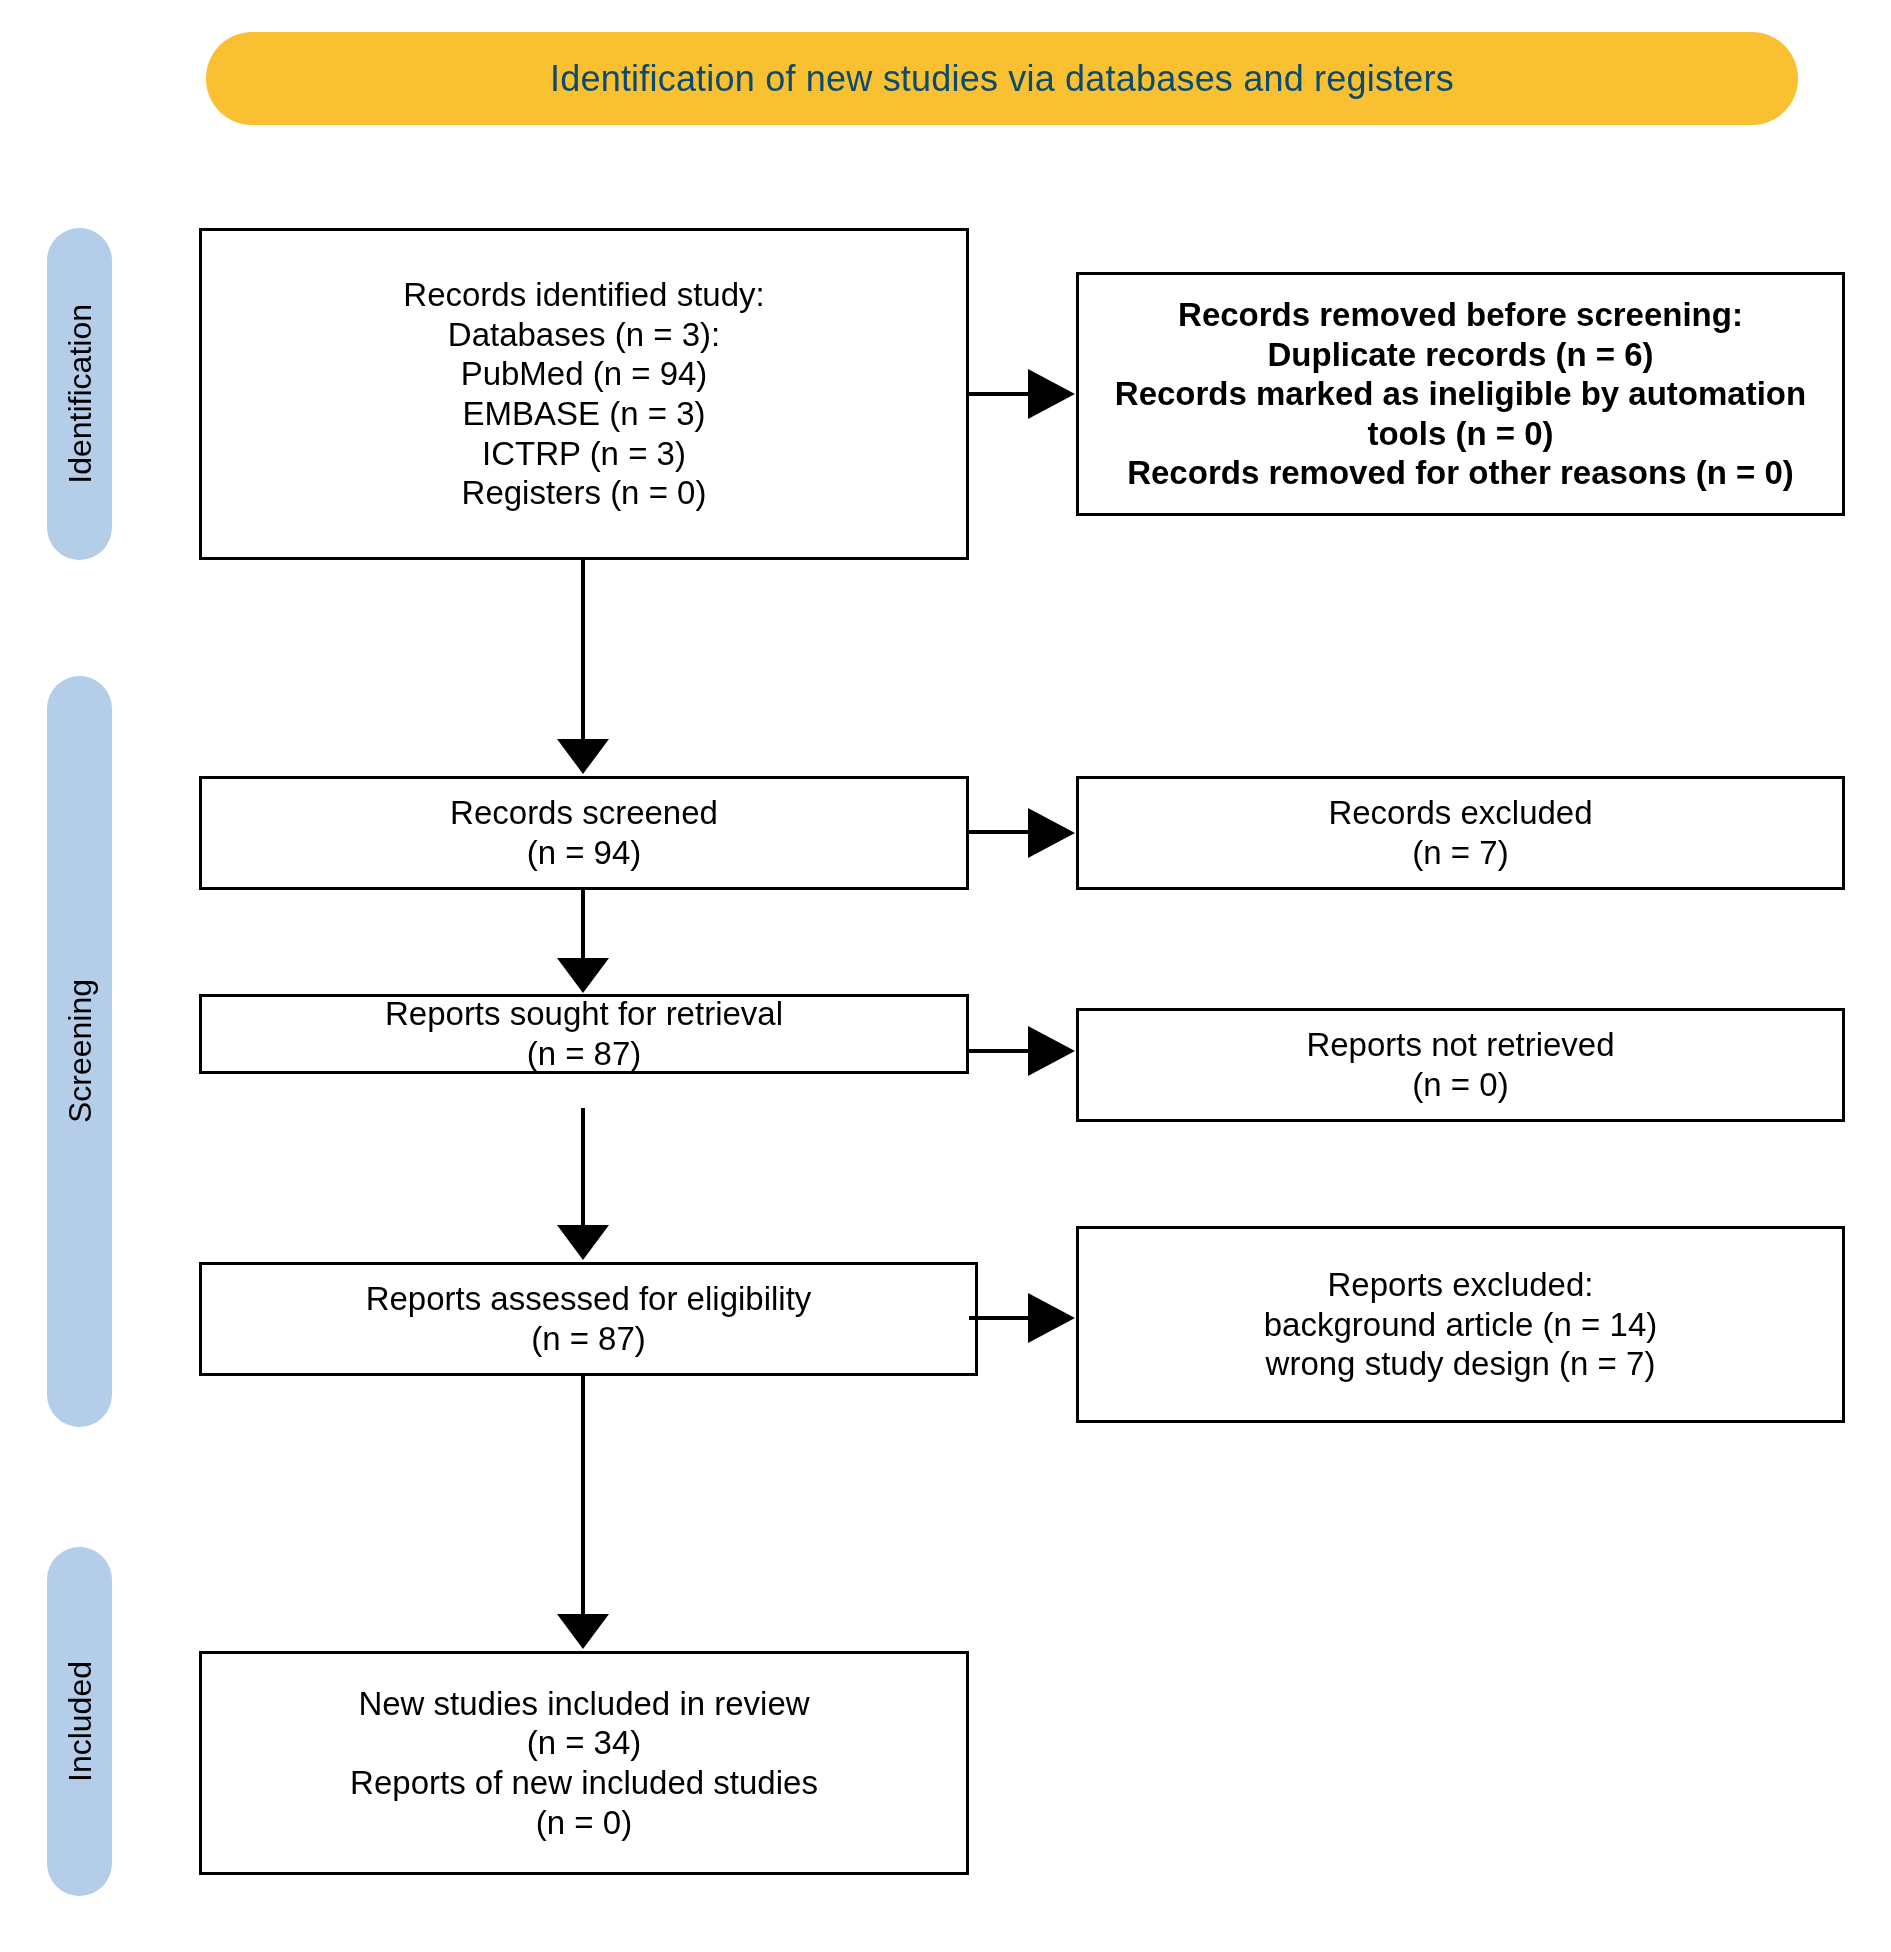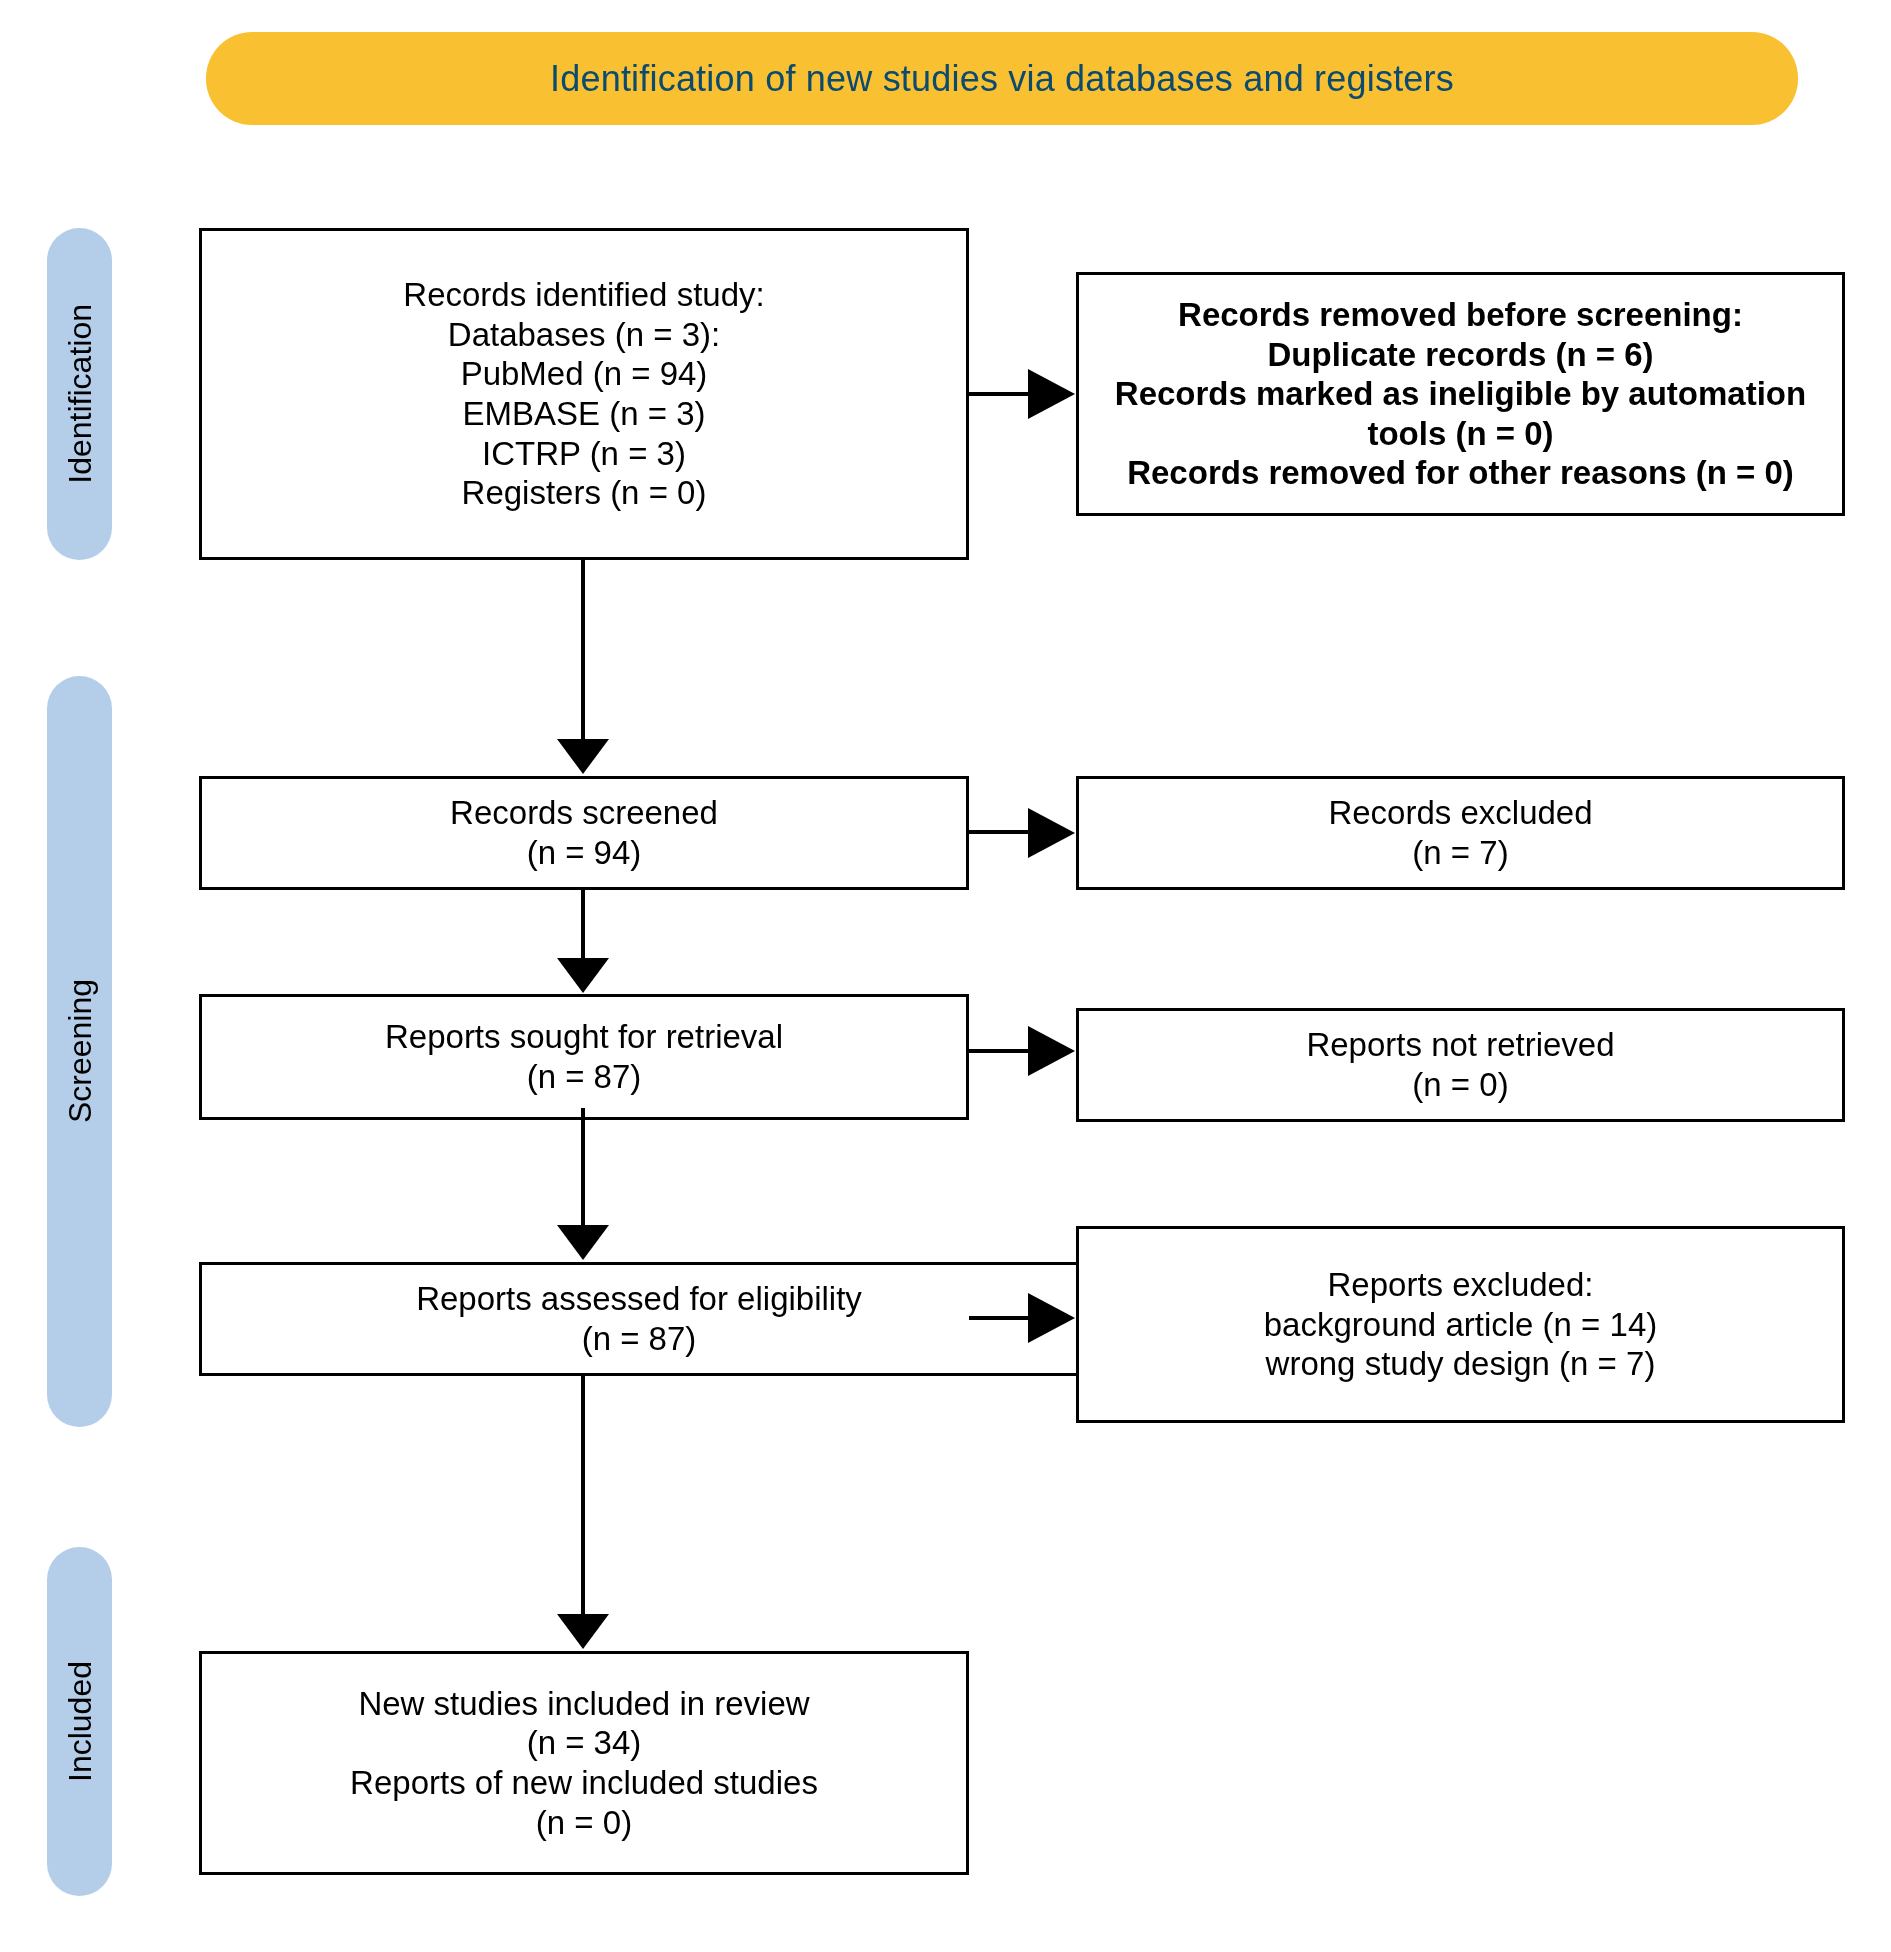--- a/index.html
+++ b/index.html
@@ -82,22 +82,22 @@
     line-height: 1.20;
     text-align: center;
     white-space: nowrap;
     color: #000000;
   }
   .flow-box.wrap .line { white-space: normal; }
 
   
   #box-identified   { left: 199px; top: 228px;  width: 770px; height: 332px; }
   #box-screened     { left: 199px; top: 776px; width: 770px; height: 114px; }
-  #box-sought       { left: 199px; top: 994px; width: 770px; height: 126px; }
-  #box-assessed     { left: 199px; top: 1262px; width: 880px; height: 114px; }
+  #box-sought       { left: 199px; top: 994px; width: 770px; height: 80px; }
+  #box-assessed     { left: 199px; top: 1262px; width: 779px; height: 114px; }
   #box-included     { left: 199px; top: 1651px; width: 770px; height: 224px; }
 
   
   #box-removed      { left: 1076px; top: 272px;  width: 769px; height: 244px; font-weight: bold; }
   #box-excluded     { left: 1076px; top: 776px; width: 769px; height: 114px; }
   #box-notretrieved { left: 1076px; top: 1008px; width: 769px; height: 114px; }
   #box-repexcluded  { left: 1076px; top: 1226px; width: 769px; height: 197px; }
   .v-line {
     position: absolute;
     width: 3.8px;

